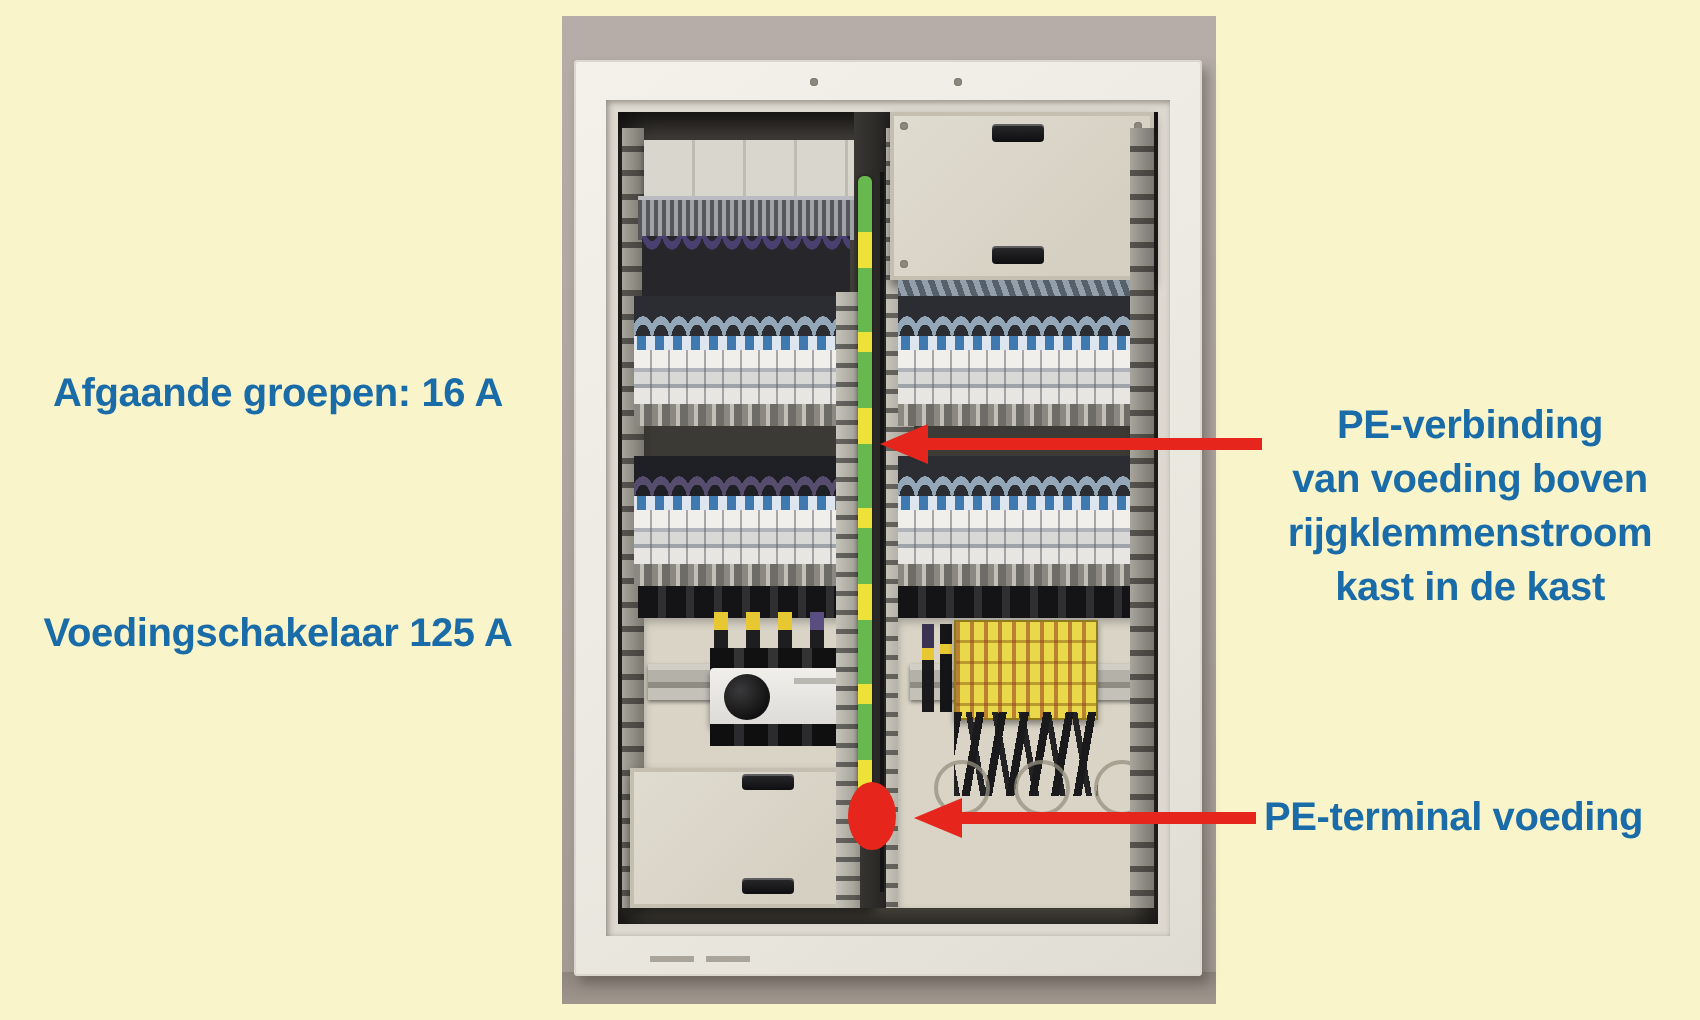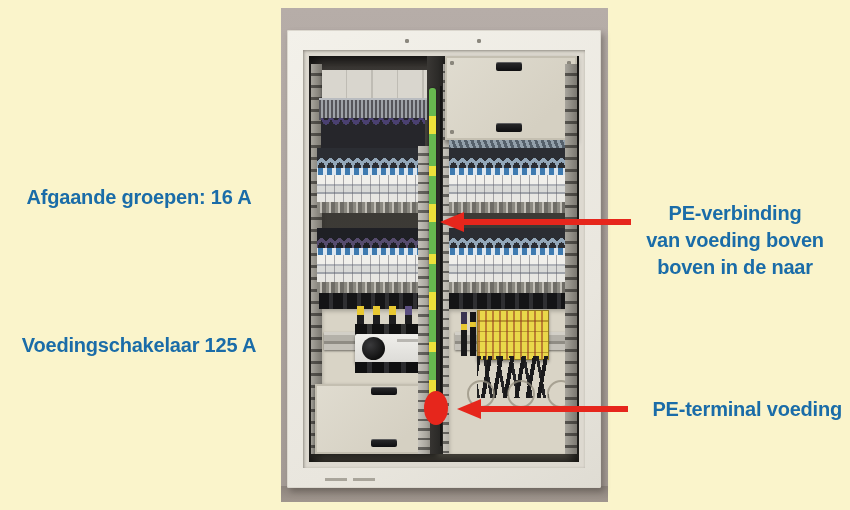--- a/index.html
+++ b/index.html
@@ -72,30 +72,31 @@
   .overlay{position:absolute;left:0;top:0;pointer-events:none;}
 </style>
 </head>
 <body>
 
 <div class="stage">
 
   <div class="ann" style="left:4px;top:184px;width:270px;">
     <div>Afgaande groepen: 16 A</div>
   </div>
-  <div class="ann" style="left:4px;top:332px;width:270px;">
+  <div class="ann" style="left:4px;top:304px;width:270px;">
     <div>Voedingschakelaar 125 A</div>
   </div>
 
   <div class="ann" style="left:622px;top:172px;width:226px;margin-top:28px;">
     <div>PE-verbinding</div>
     <div>van voeding boven</div>
-    <div>boven in de naar</div>
-  </div>
-  <div class="ann" style="left:632px;top:396px;width:210px;text-align:right;">
+    <div>rijgklemmenstroom</div>
+    <div>kast in de kast</div>
+  </div>
+  <div class="ann" style="left:632px;top:396px;width:210px;text-align:left;">
     <div>PE-terminal voeding</div>
   </div>
 
   <div class="photo">
     <div class="floor"></div>
     <div class="frame">
       <div class="lip">
         <div class="opening">
 
           <div class="rail" style="left:2px;top:8px;width:11px;height:390px;"></div>

